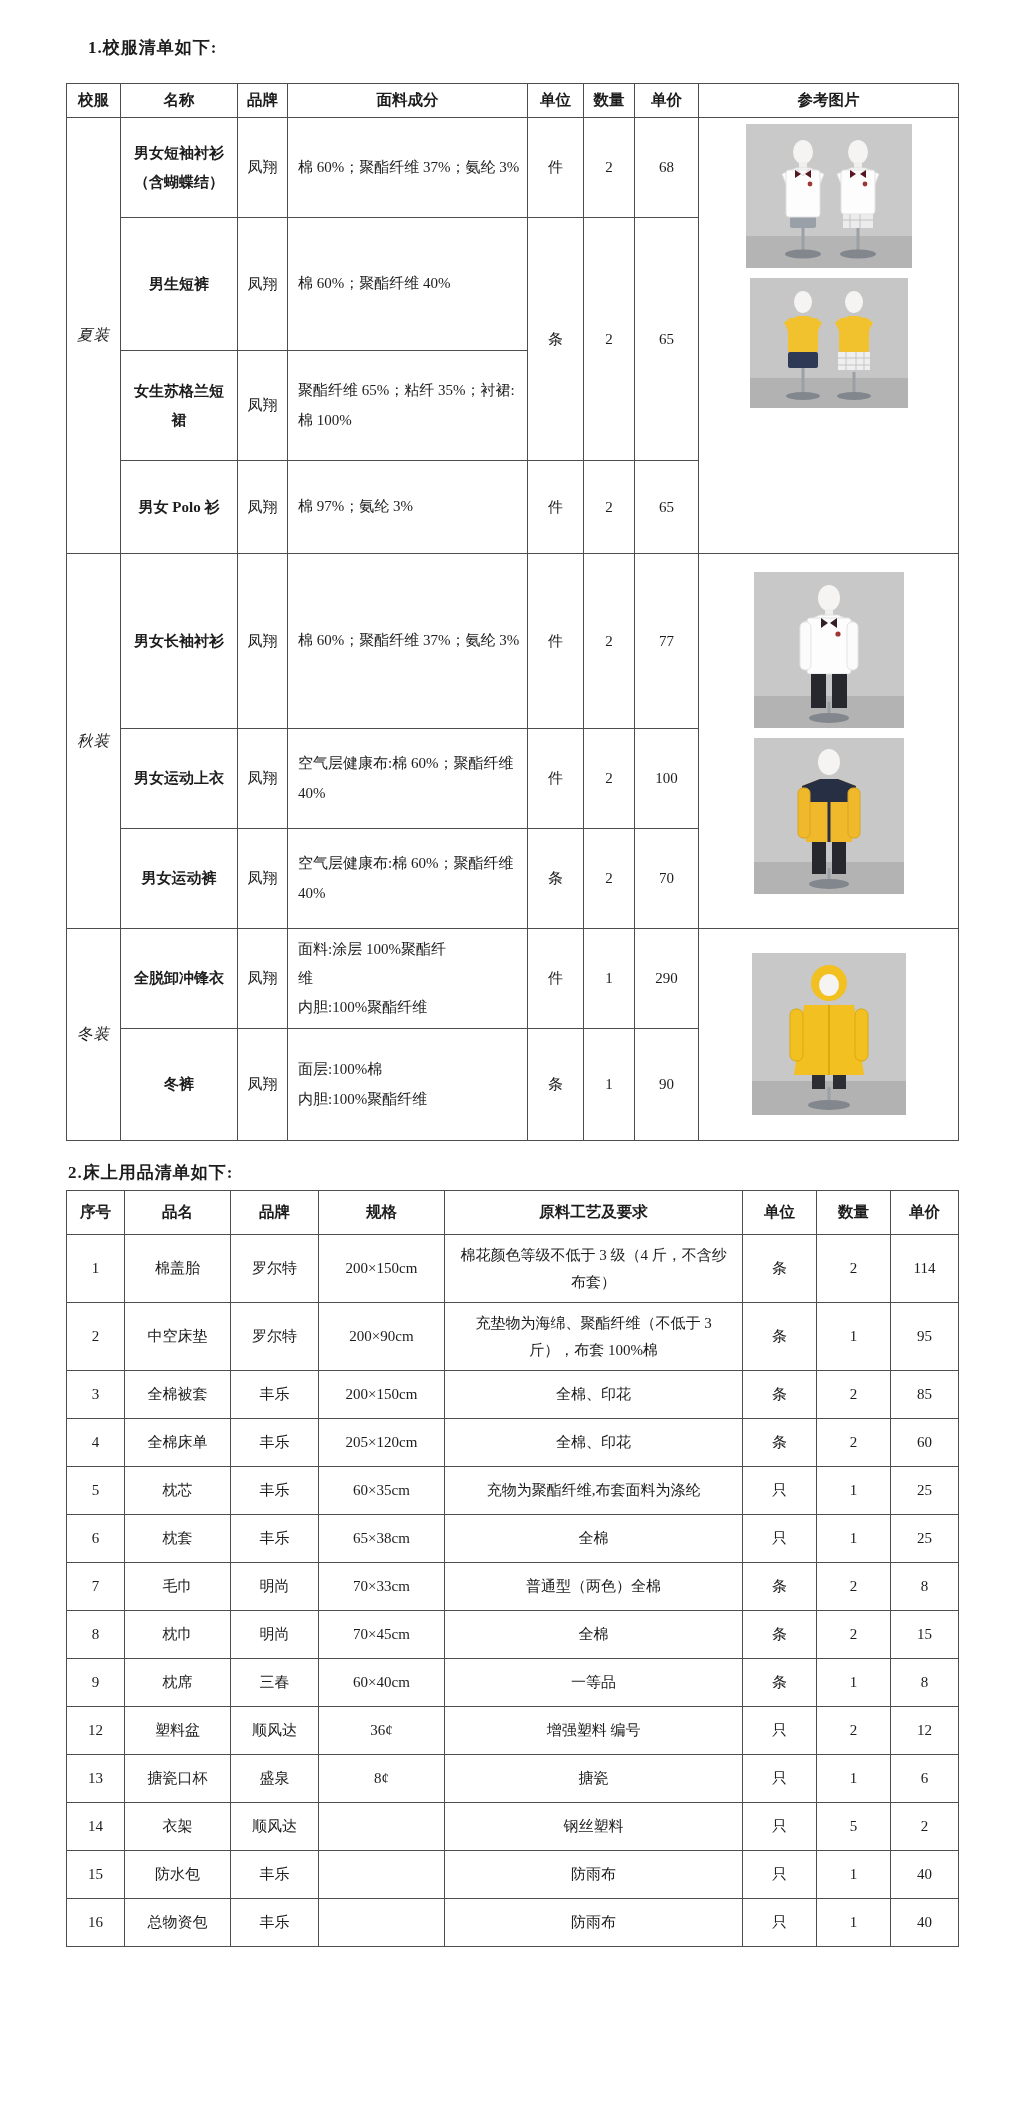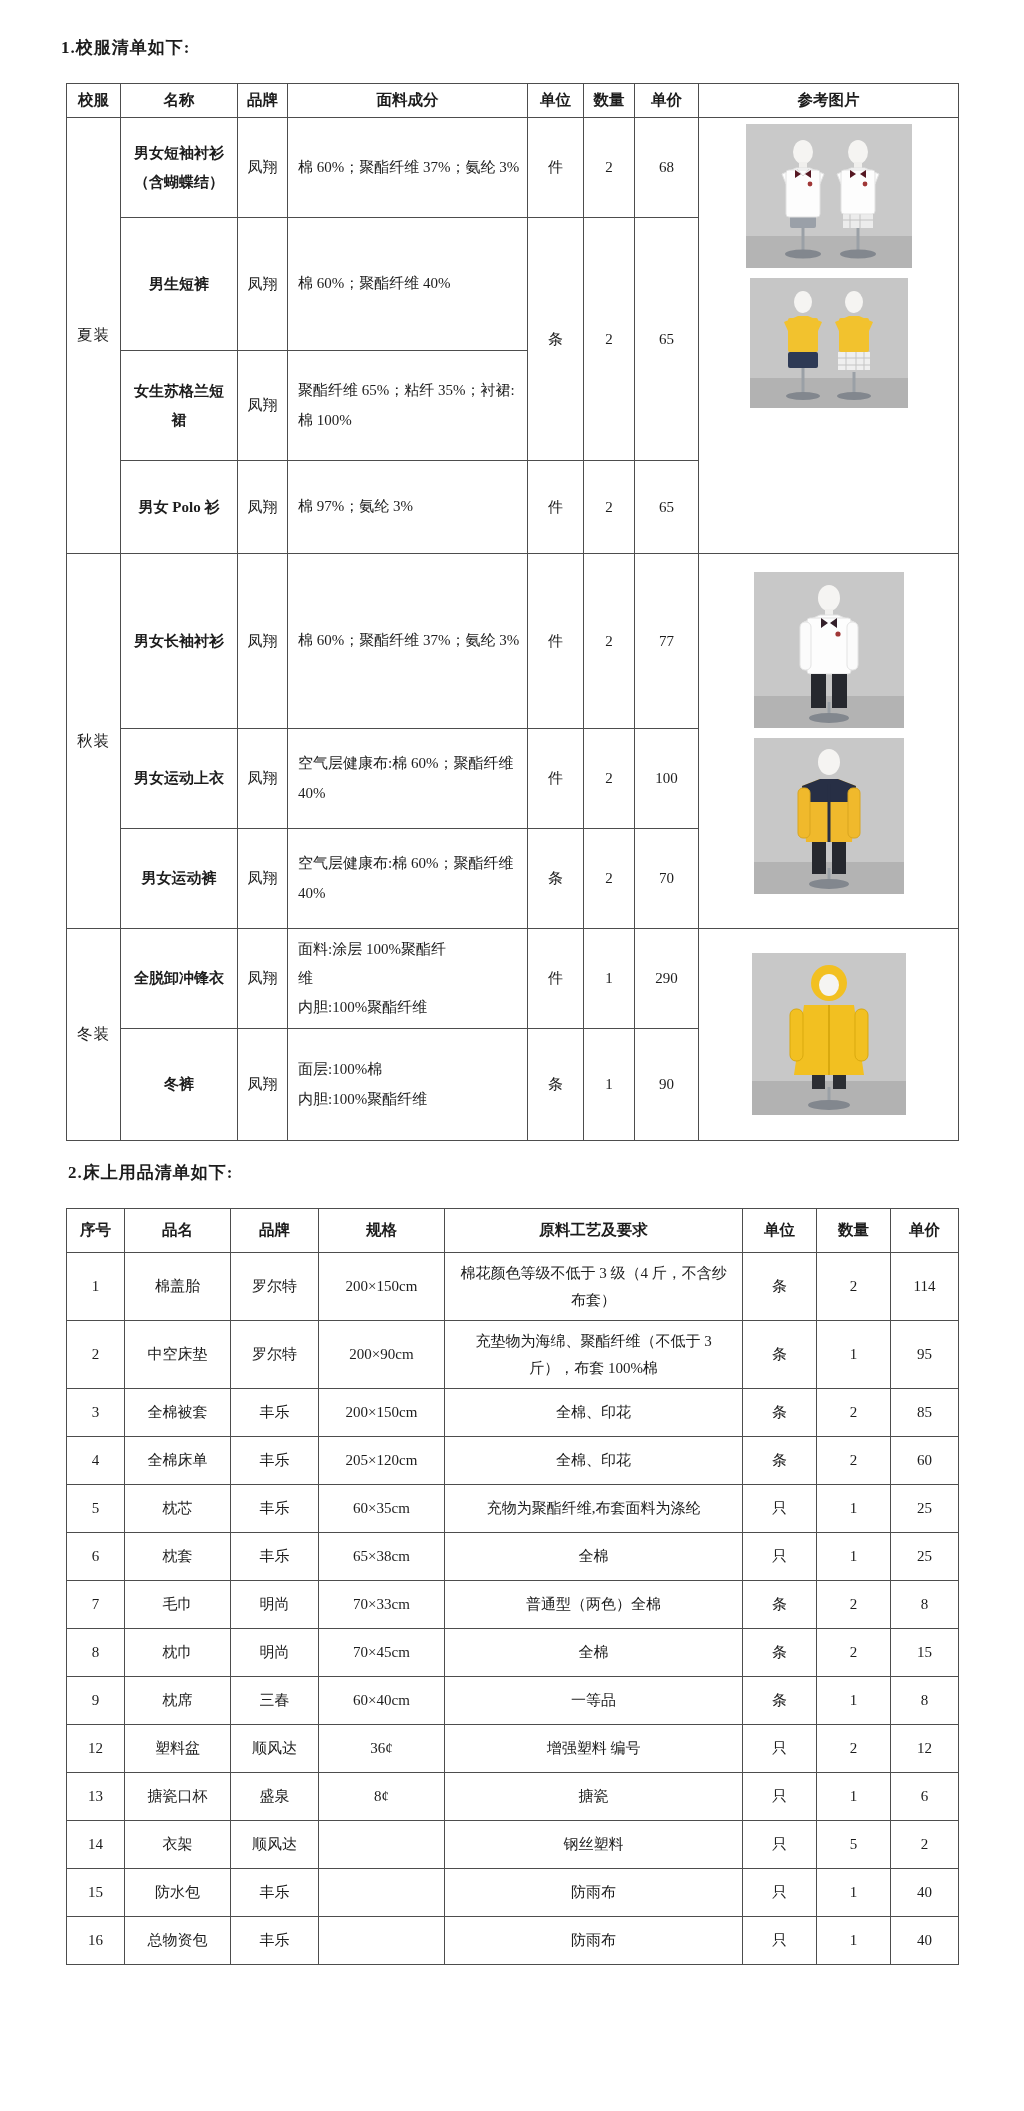--- a/index.html
+++ b/index.html
@@ -1,28 +1,28 @@
 <!DOCTYPE html>
 <html><head>
 <meta charset="utf-8">
 <style>
   html,body { margin:0; padding:0; background:#ffffff; }
   body { width:1024px; min-height:2111px; font-family:"Liberation Serif","DejaVu Serif",serif; color:#1c1c1c; }
   .doc-title { font-size:17px; font-weight:bold; letter-spacing:1px; }
-  #title1 { margin:36px 0 24px 61px; }
-  #title2 { margin:20px 0 24px 68px; }
+  #title1 { margin:36px 0 24px 88px; }
+  #title2 { margin:20px 0 6px 68px; }
 
   table { border-collapse:collapse; margin-left:66px; table-layout:fixed;padding-left:16px; }
   td,th { border:1px solid #4d4d4d; font-size:15px; text-align:center; vertical-align:middle;
           padding:2px 4px; box-sizing:border-box; overflow:hidden; }
   th { font-weight:bold; font-size:15.5px; }
   .c-fabric { text-align:left; padding:4px 6px 4px 10px; line-height:1.95; }
   .pre { white-space:pre-line; }
   .c-name { line-height:1.9; padding:2px 8px;font-weight:bold; }
-  .c-group { font-size:15.5px; letter-spacing:1px; }
+  .c-group { font-size:15.5px; letter-spacing:1px;font-style:italic; }
   .c-req { line-height:1.8; padding:2px 8px;text-align:center; }
 
   .c-photo { vertical-align:top; padding:6px 0; }
   .photo-stack { display:flex; flex-direction:column; align-items:center; gap:10px; height:100%; }
   .photo-stack.center { justify-content:center; }
   .photo { display:block; }
 
   #bedding-table tbody tr { height:48px; }
   #bedding-table tbody tr:nth-child(1),
   #bedding-table tbody tr:nth-child(2) { height:68px; }

